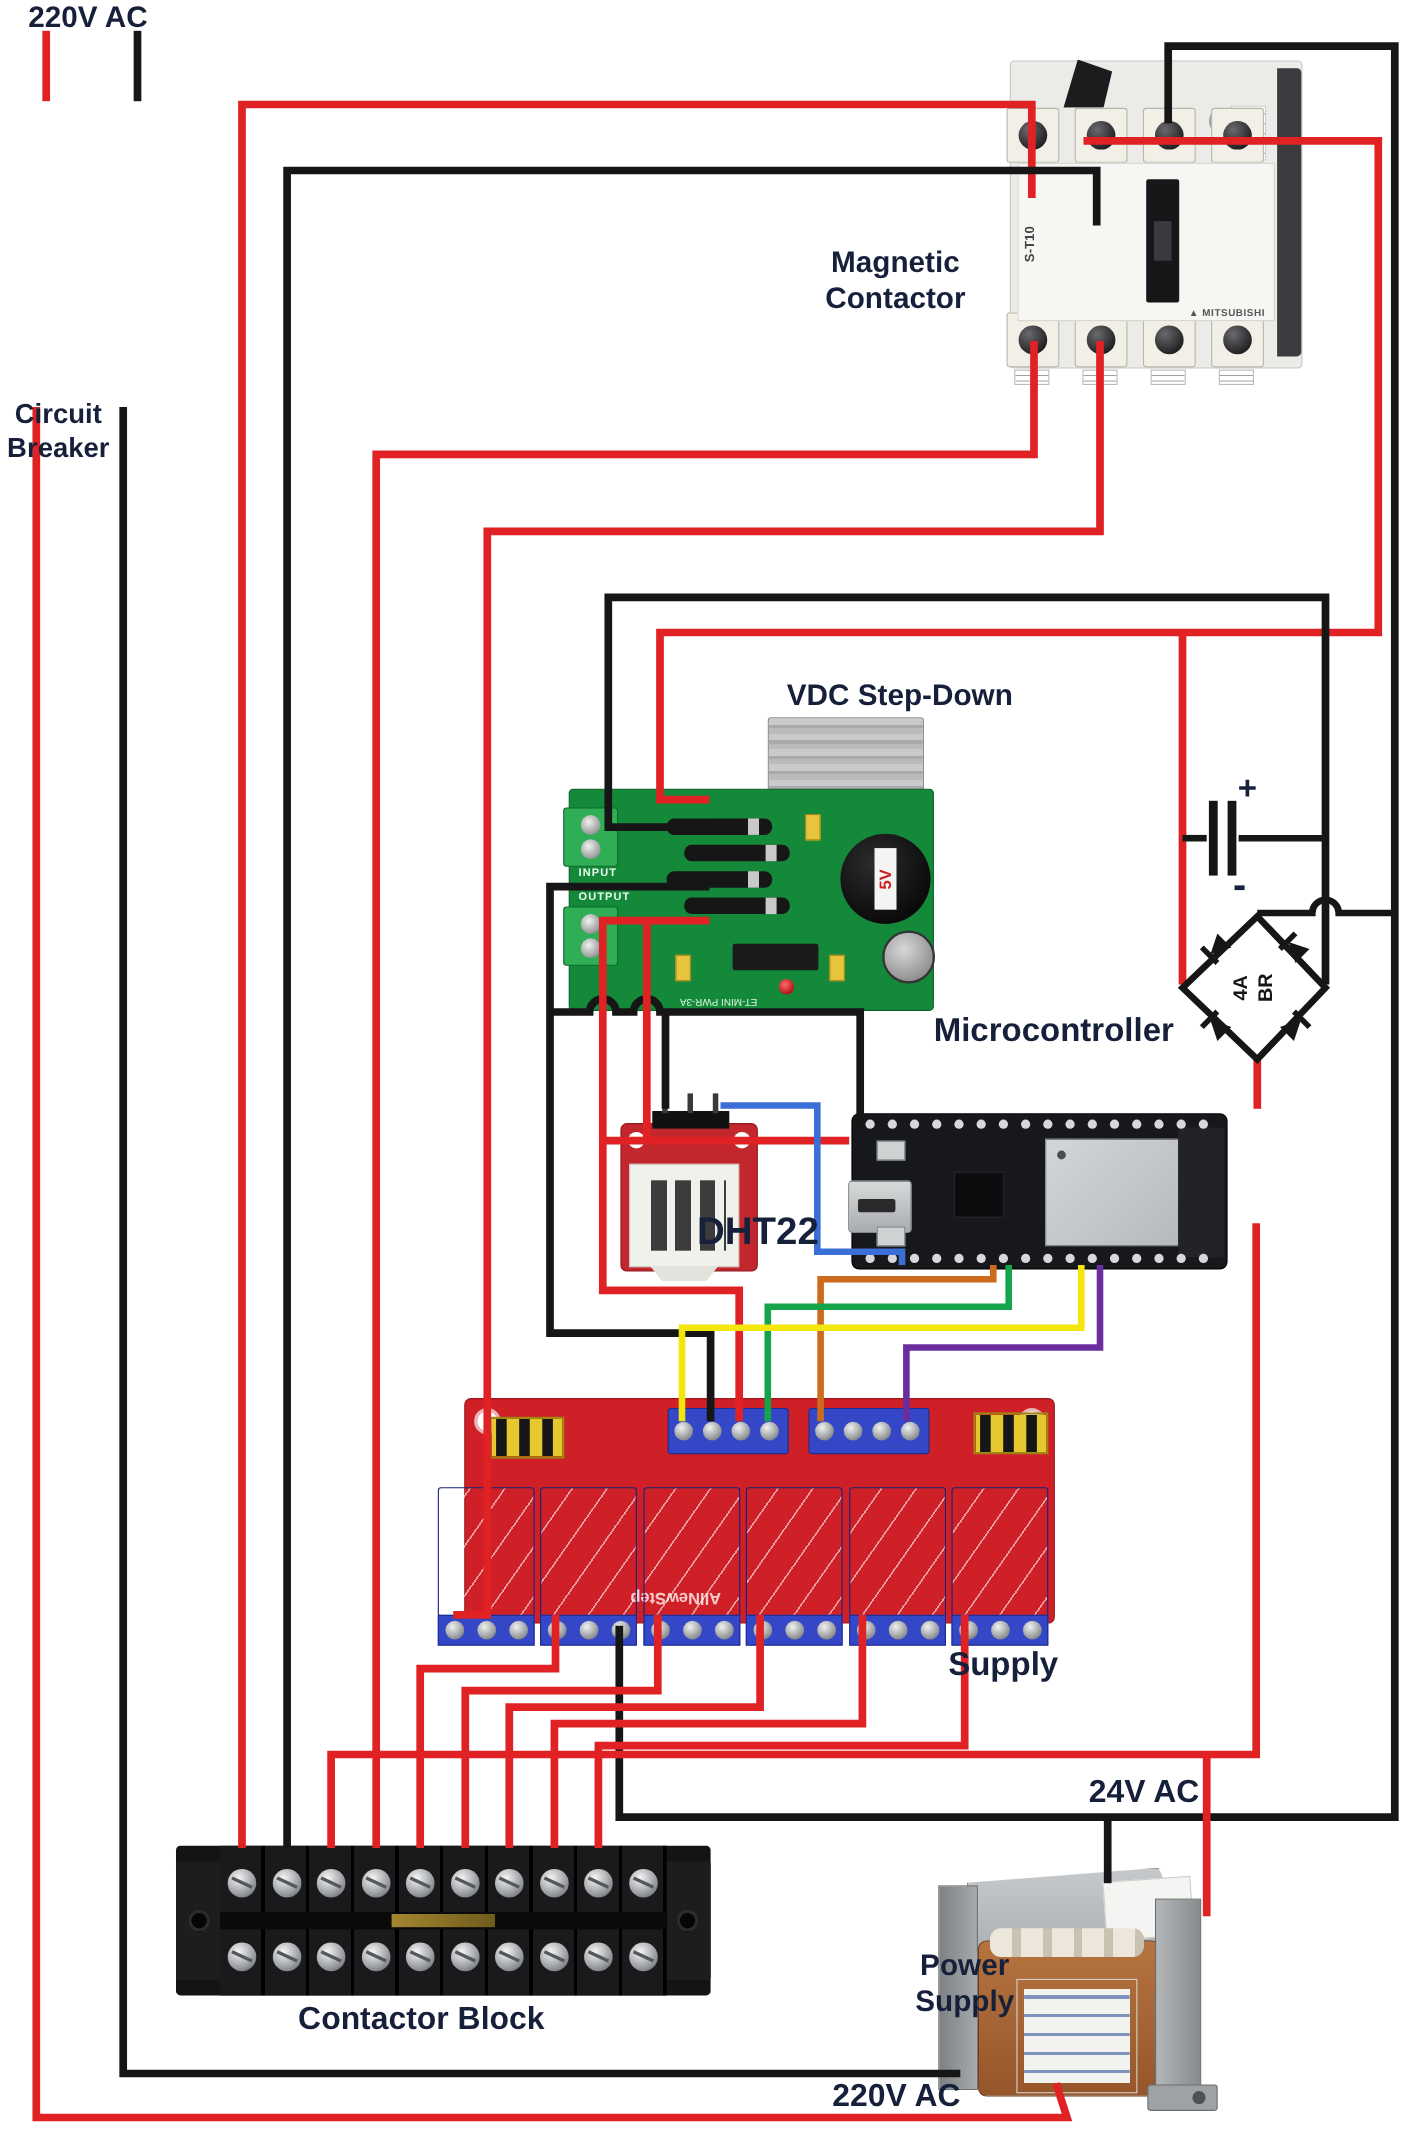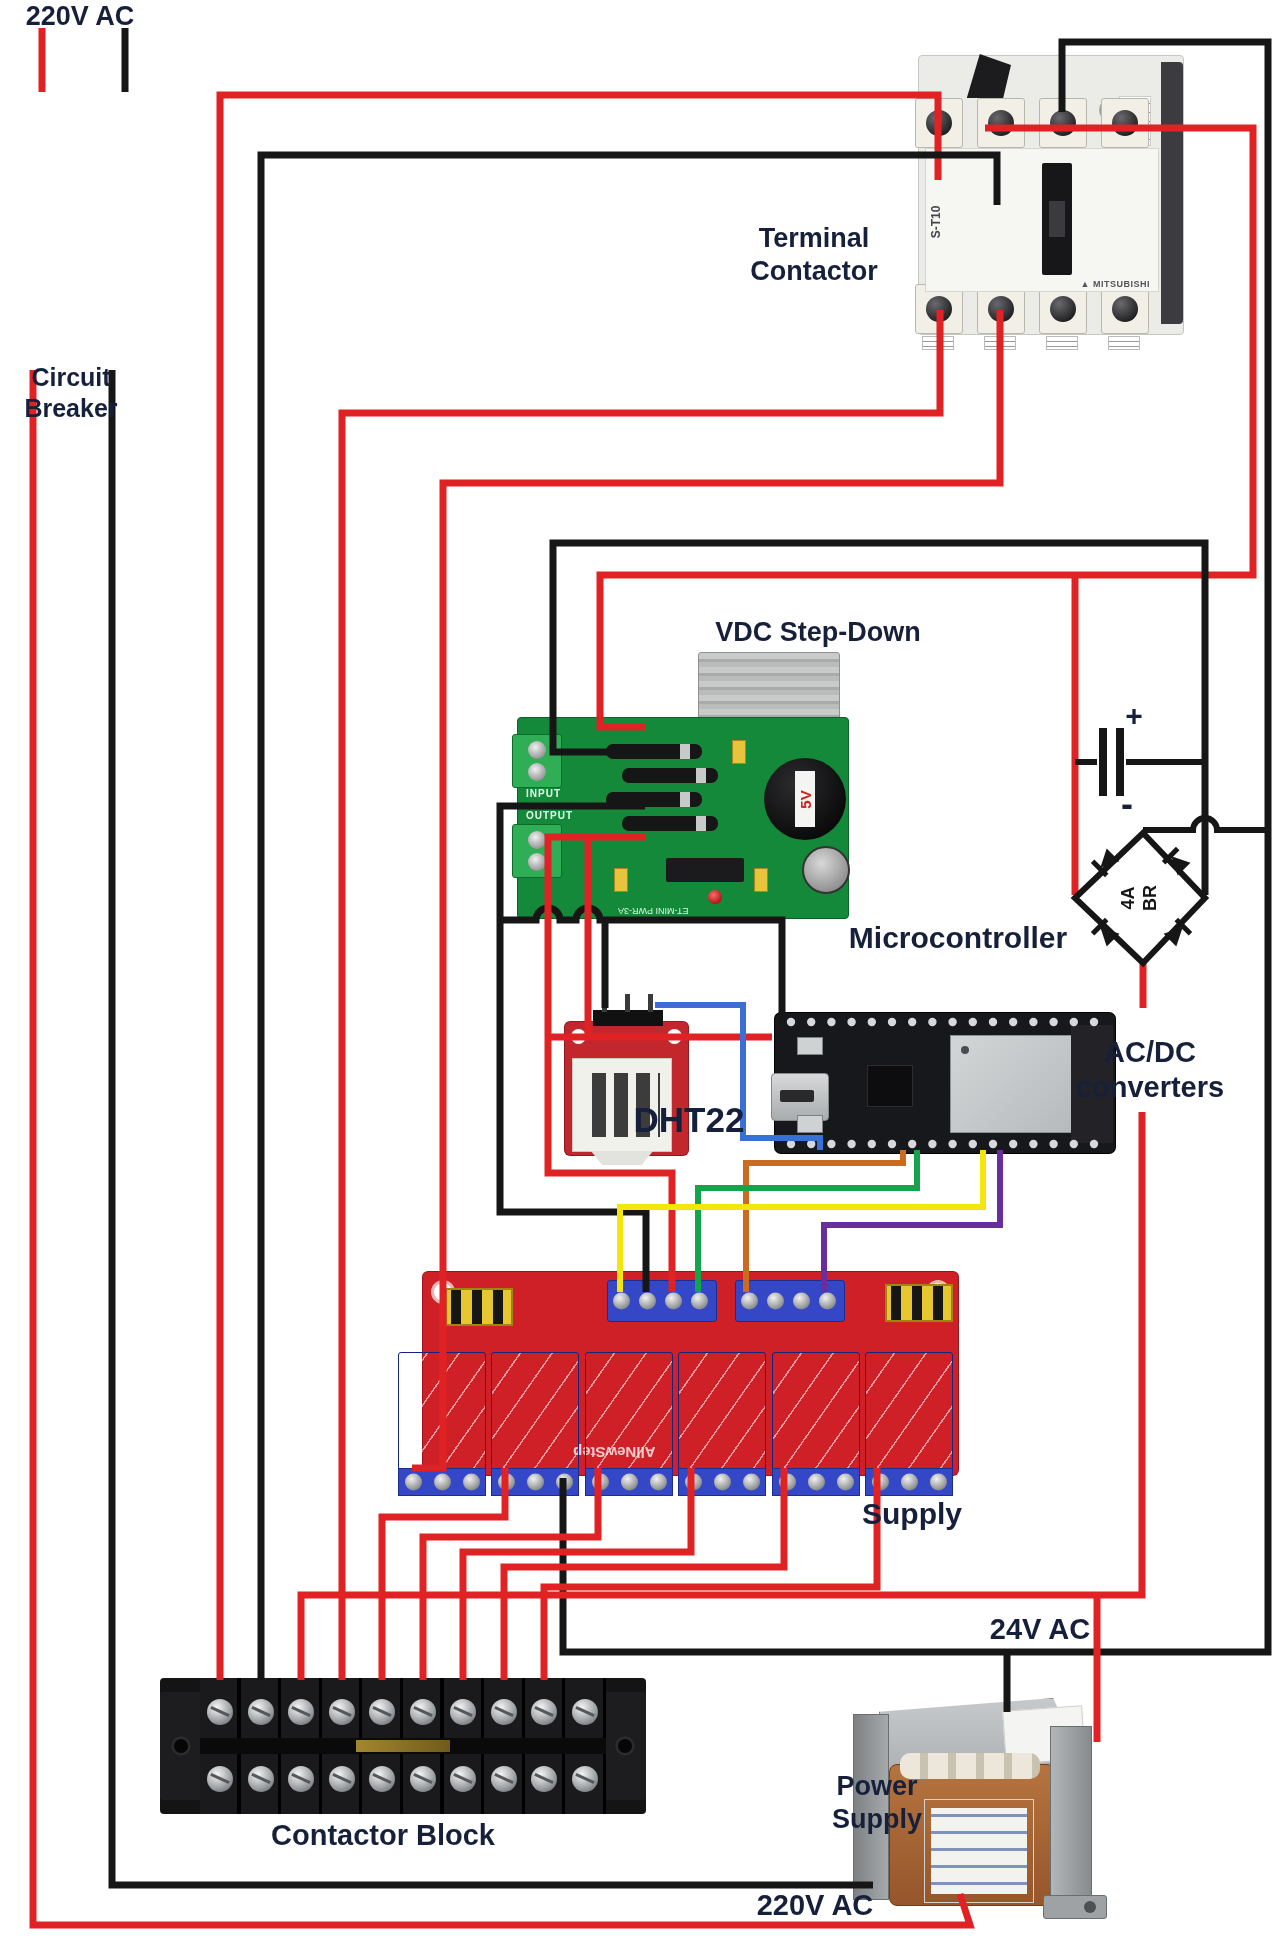--- a/index.html
+++ b/index.html
@@ -427,29 +427,27 @@
       <line x1="1103" y1="728" x2="1103" y2="796" stroke="#161616" stroke-width="8"></line>
       <line x1="1120" y1="728" x2="1120" y2="796" stroke="#161616" stroke-width="8"></line>
       <line x1="1126" y1="762" x2="1205" y2="762" stroke="#161616" stroke-width="6"></line>
       <text x="1134" y="726" text-anchor="middle" font-size="30" font-weight="bold" fill="#16203a" font-family="Liberation Sans, sans-serif">+</text>
       <text x="1127" y="816" text-anchor="middle" font-size="36" font-weight="bold" fill="#16203a" font-family="Liberation Sans, sans-serif">-</text>
     </g>
   </svg>
 
   <div id="labels">
       <div class="diagram-label" style="left: 80px; top: 16px; font-size: 27px;">220V AC</div>
-      <div class="diagram-label" style="left: 71px; top: 392px; font-size: 25px;">Circuit
+      <div class="diagram-label" style="left: 53px; top: 392px; font-size: 25px;">Circuit
 Breaker</div>
-      <div class="diagram-label" style="left: 814px; top: 255px; font-size: 27px;">Terminal
+      <div class="diagram-label" style="left: 814px; top: 255px; font-size: 27px;">Magnetic
 Contactor</div>
       <div class="diagram-label" style="left: 818px; top: 632px; font-size: 27px;">VDC Step-Down</div>
       <div class="diagram-label" style="left: 958px; top: 938px; font-size: 30px;">Microcontroller</div>
       <div class="diagram-label" style="left: 689px; top: 1120px; font-size: 35px;">DHT22</div>
-      <div class="diagram-label" style="left: 1150px; top: 1070px; font-size: 29px;">AC/DC
-converters</div>
       <div class="diagram-label" style="left: 912px; top: 1514px; font-size: 30px;">Supply</div>
       <div class="diagram-label" style="left: 383px; top: 1836px; font-size: 29px;">Contactor Block</div>
       <div class="diagram-label" style="left: 877px; top: 1803px; font-size: 27px;">Power
 Supply</div>
       <div class="diagram-label" style="left: 1040px; top: 1630px; font-size: 29px;">24V AC</div>
       <div class="diagram-label" style="left: 815px; top: 1906px; font-size: 29px;">220V AC</div>
     </div>
 </div>
 
 </body></html>

